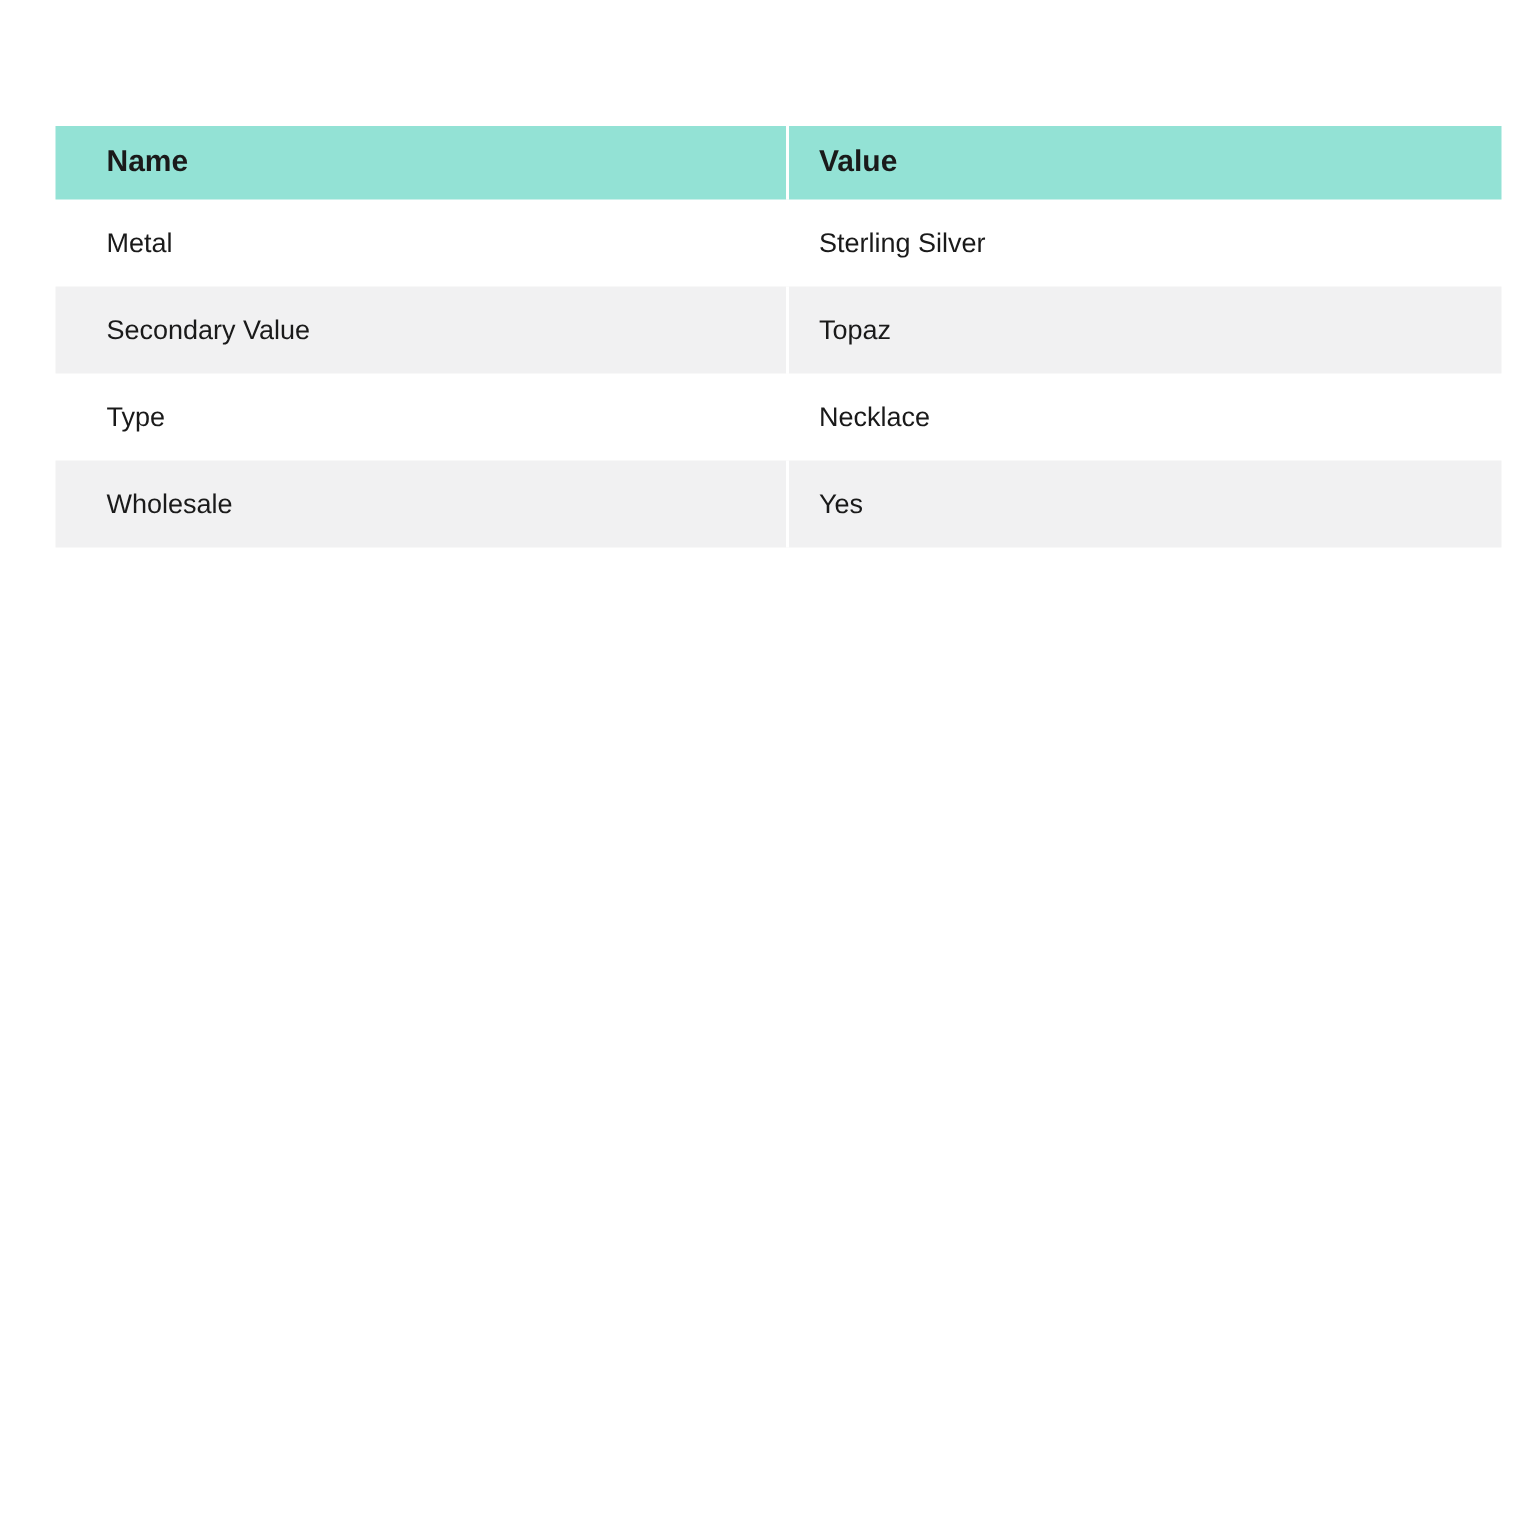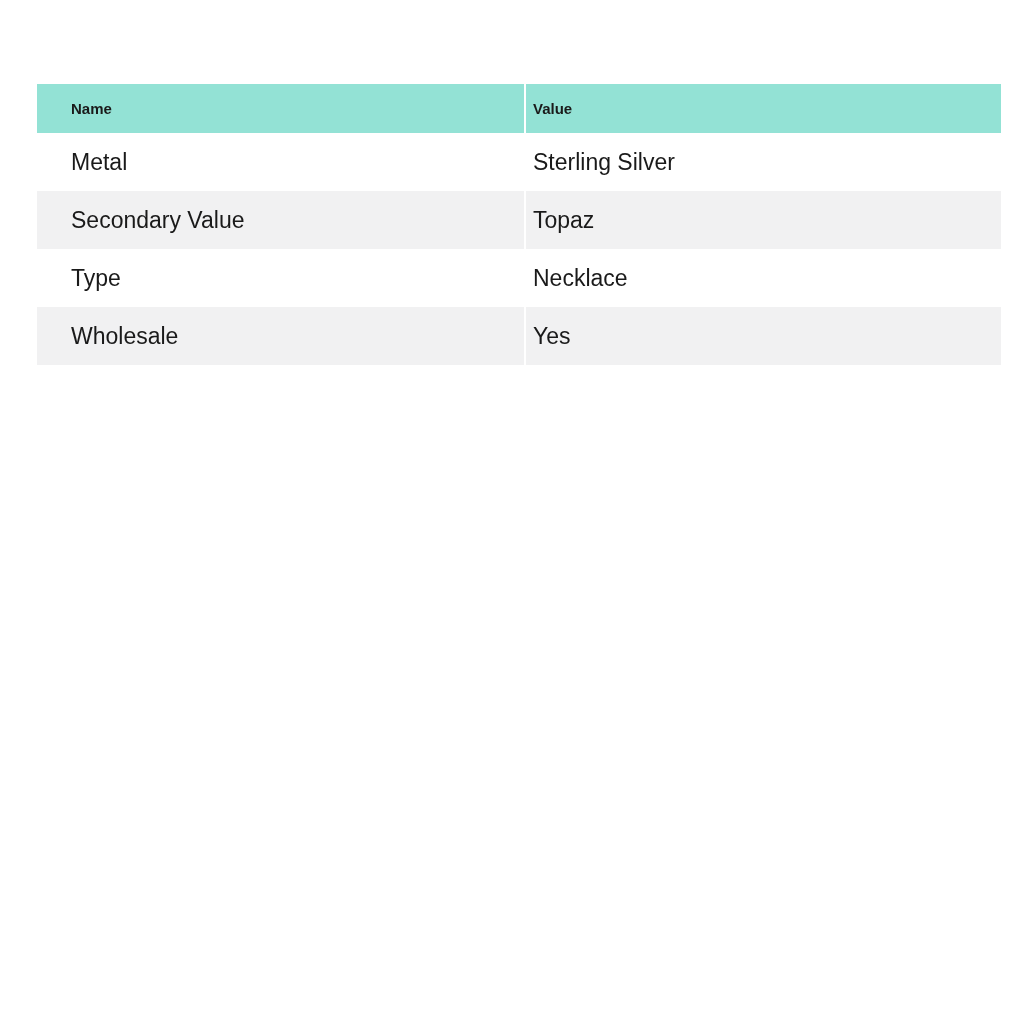--- a/index.html
+++ b/index.html
@@ -21,42 +21,42 @@
     top: 84px;
     width: 964px;
     border-collapse: separate;
     border-spacing: 0;
     table-layout: fixed;
   }
   .attr-table th,
   .attr-table td {
     text-align: left;
     vertical-align: middle;
-    font-size: 23px;
+    font-size: 18px;
     color: #1a1a1a;
     overflow: hidden;
     white-space: nowrap;
   }
   .attr-table thead th {
     background: #93e2d5;
     height: 49px;
-    font-size: 15px;
+    font-size: 20px;
     font-weight: 600;
   }
   .attr-table tbody td {
     height: 58px;
     font-weight: 400;
     background: transparent;
   }
   .attr-table .col-name { width: 487px; }
   .attr-table th:first-child,
   .attr-table td:first-child { padding-left: 34px; }
   .attr-table th:last-child,
   .attr-table td:last-child {
-    padding-left: 7px;
+    padding-left: 20px;
     border-left: 2px solid #ffffff;
   }
   .attr-table tbody tr:nth-child(even) td {
     background: #f1f1f2;
   }
 </style>
 </head>
 <body>
 
 <div class="page">

